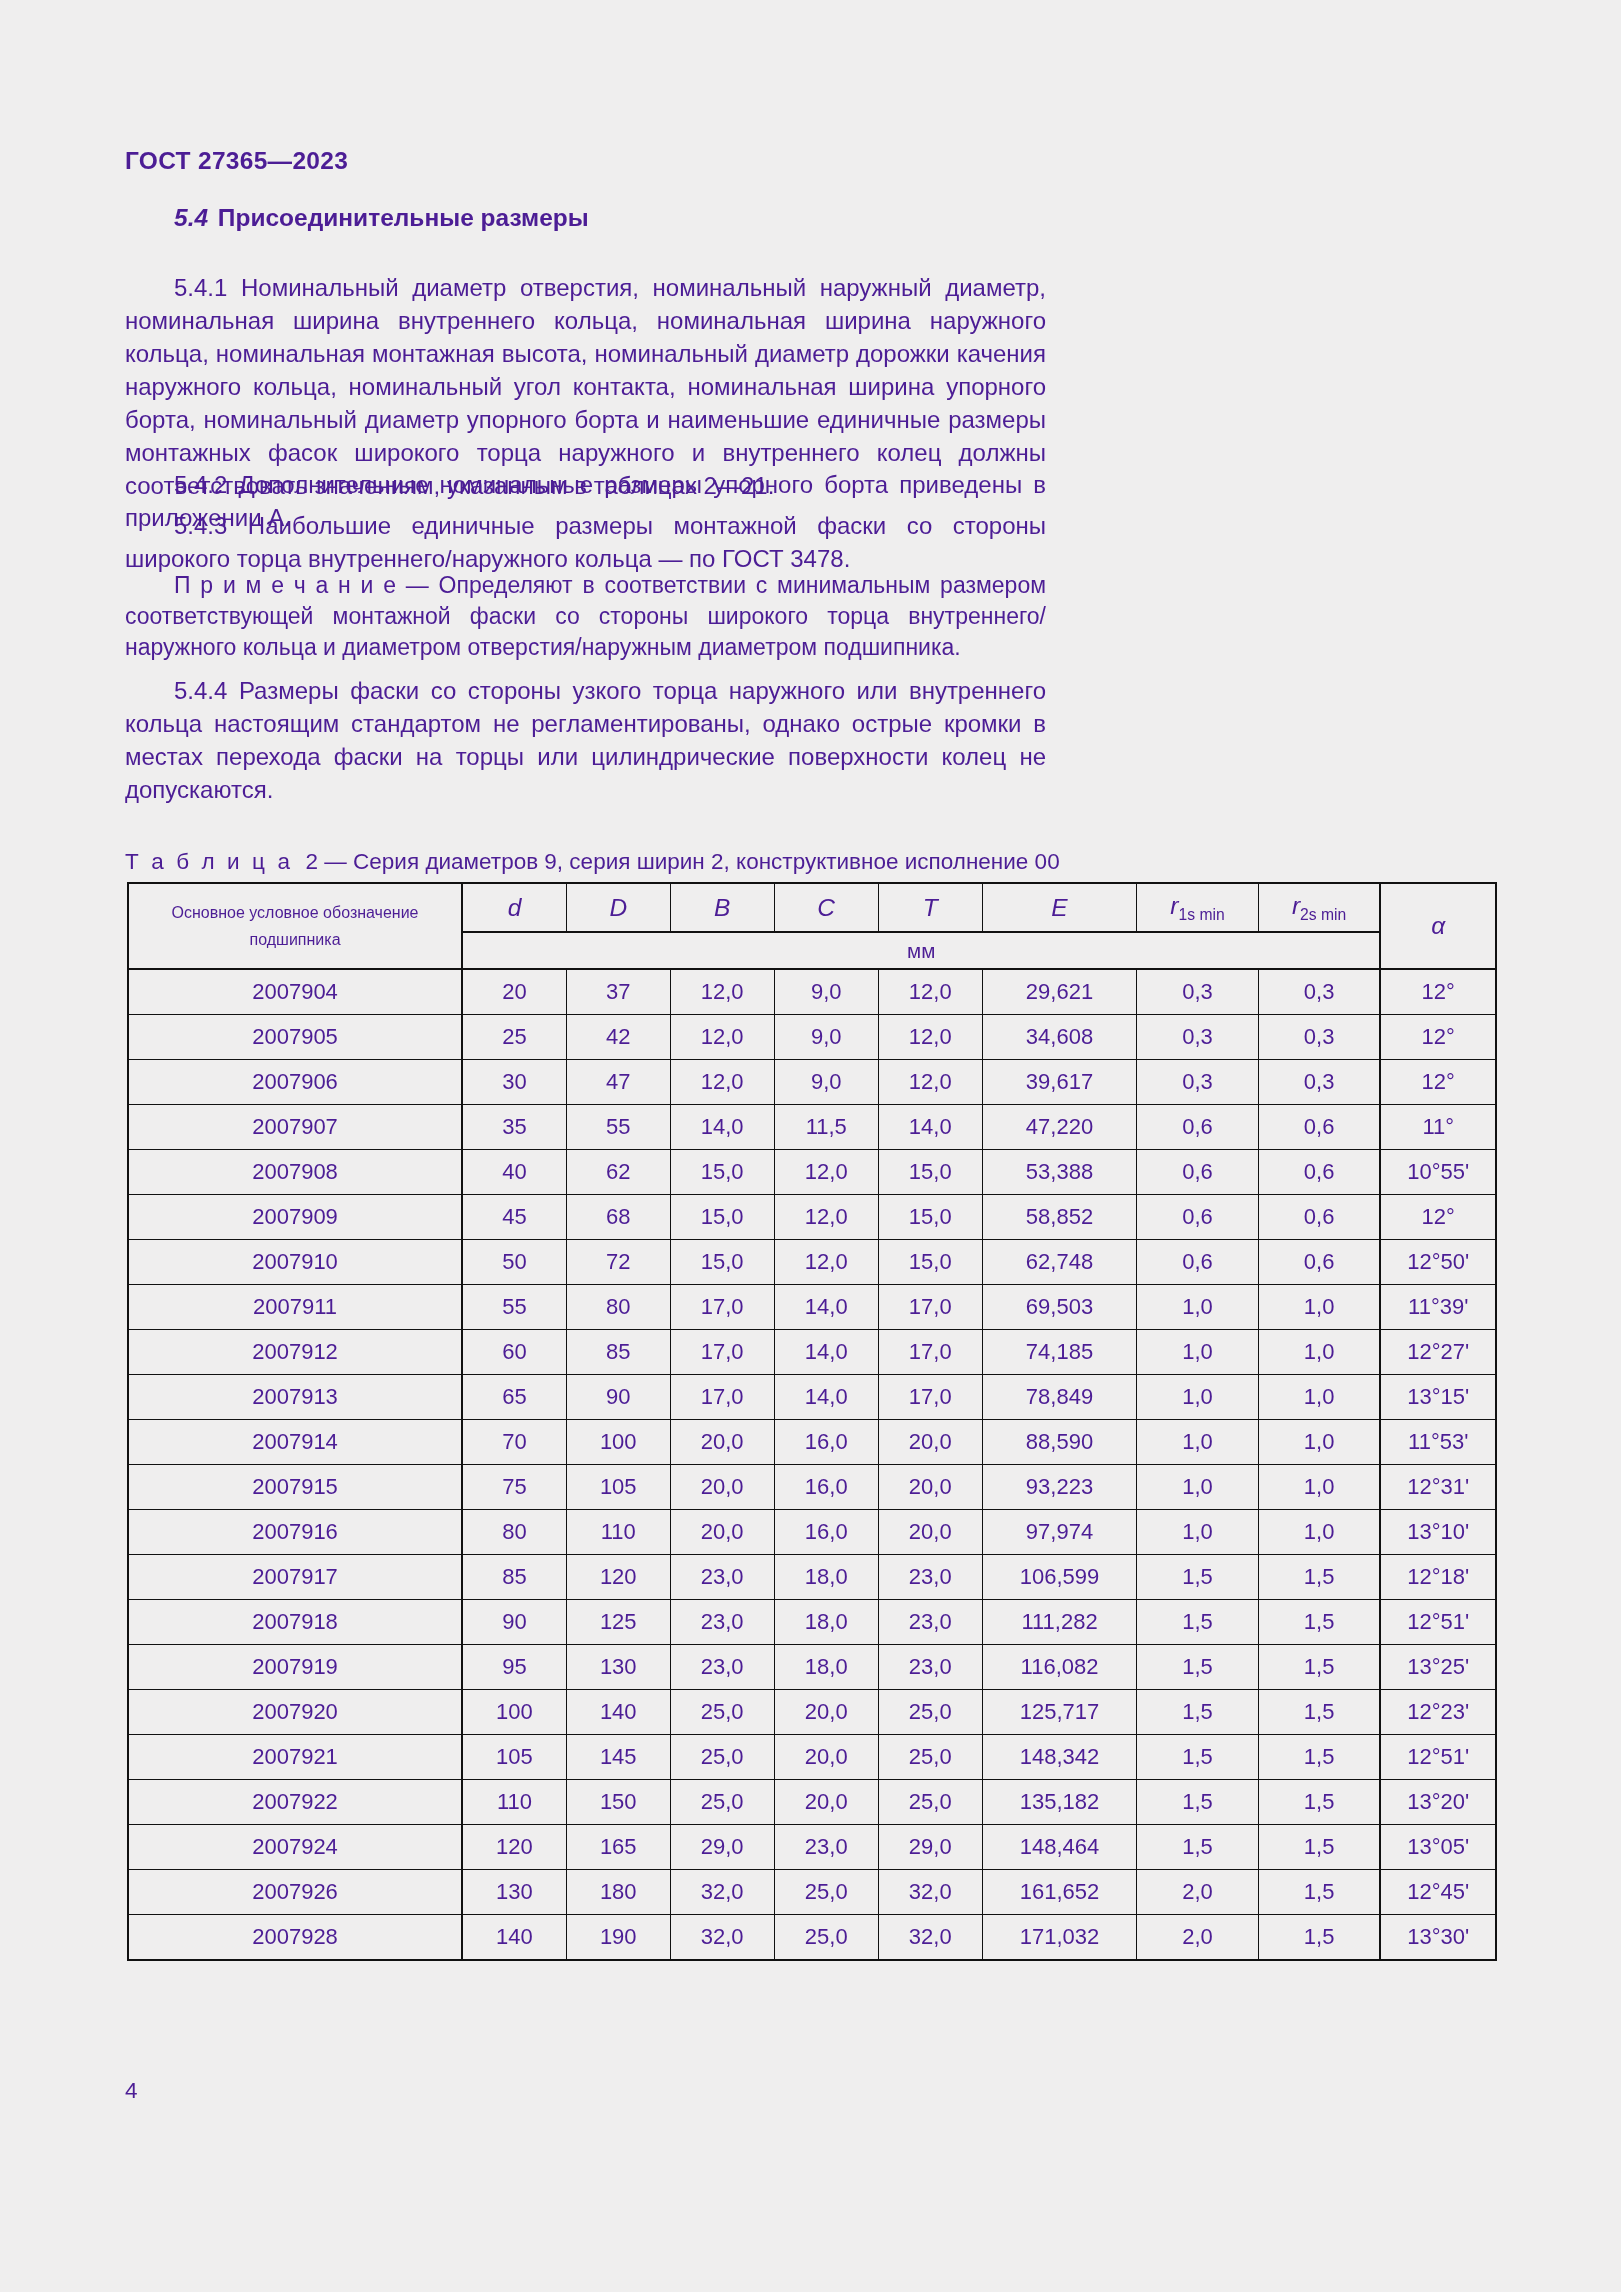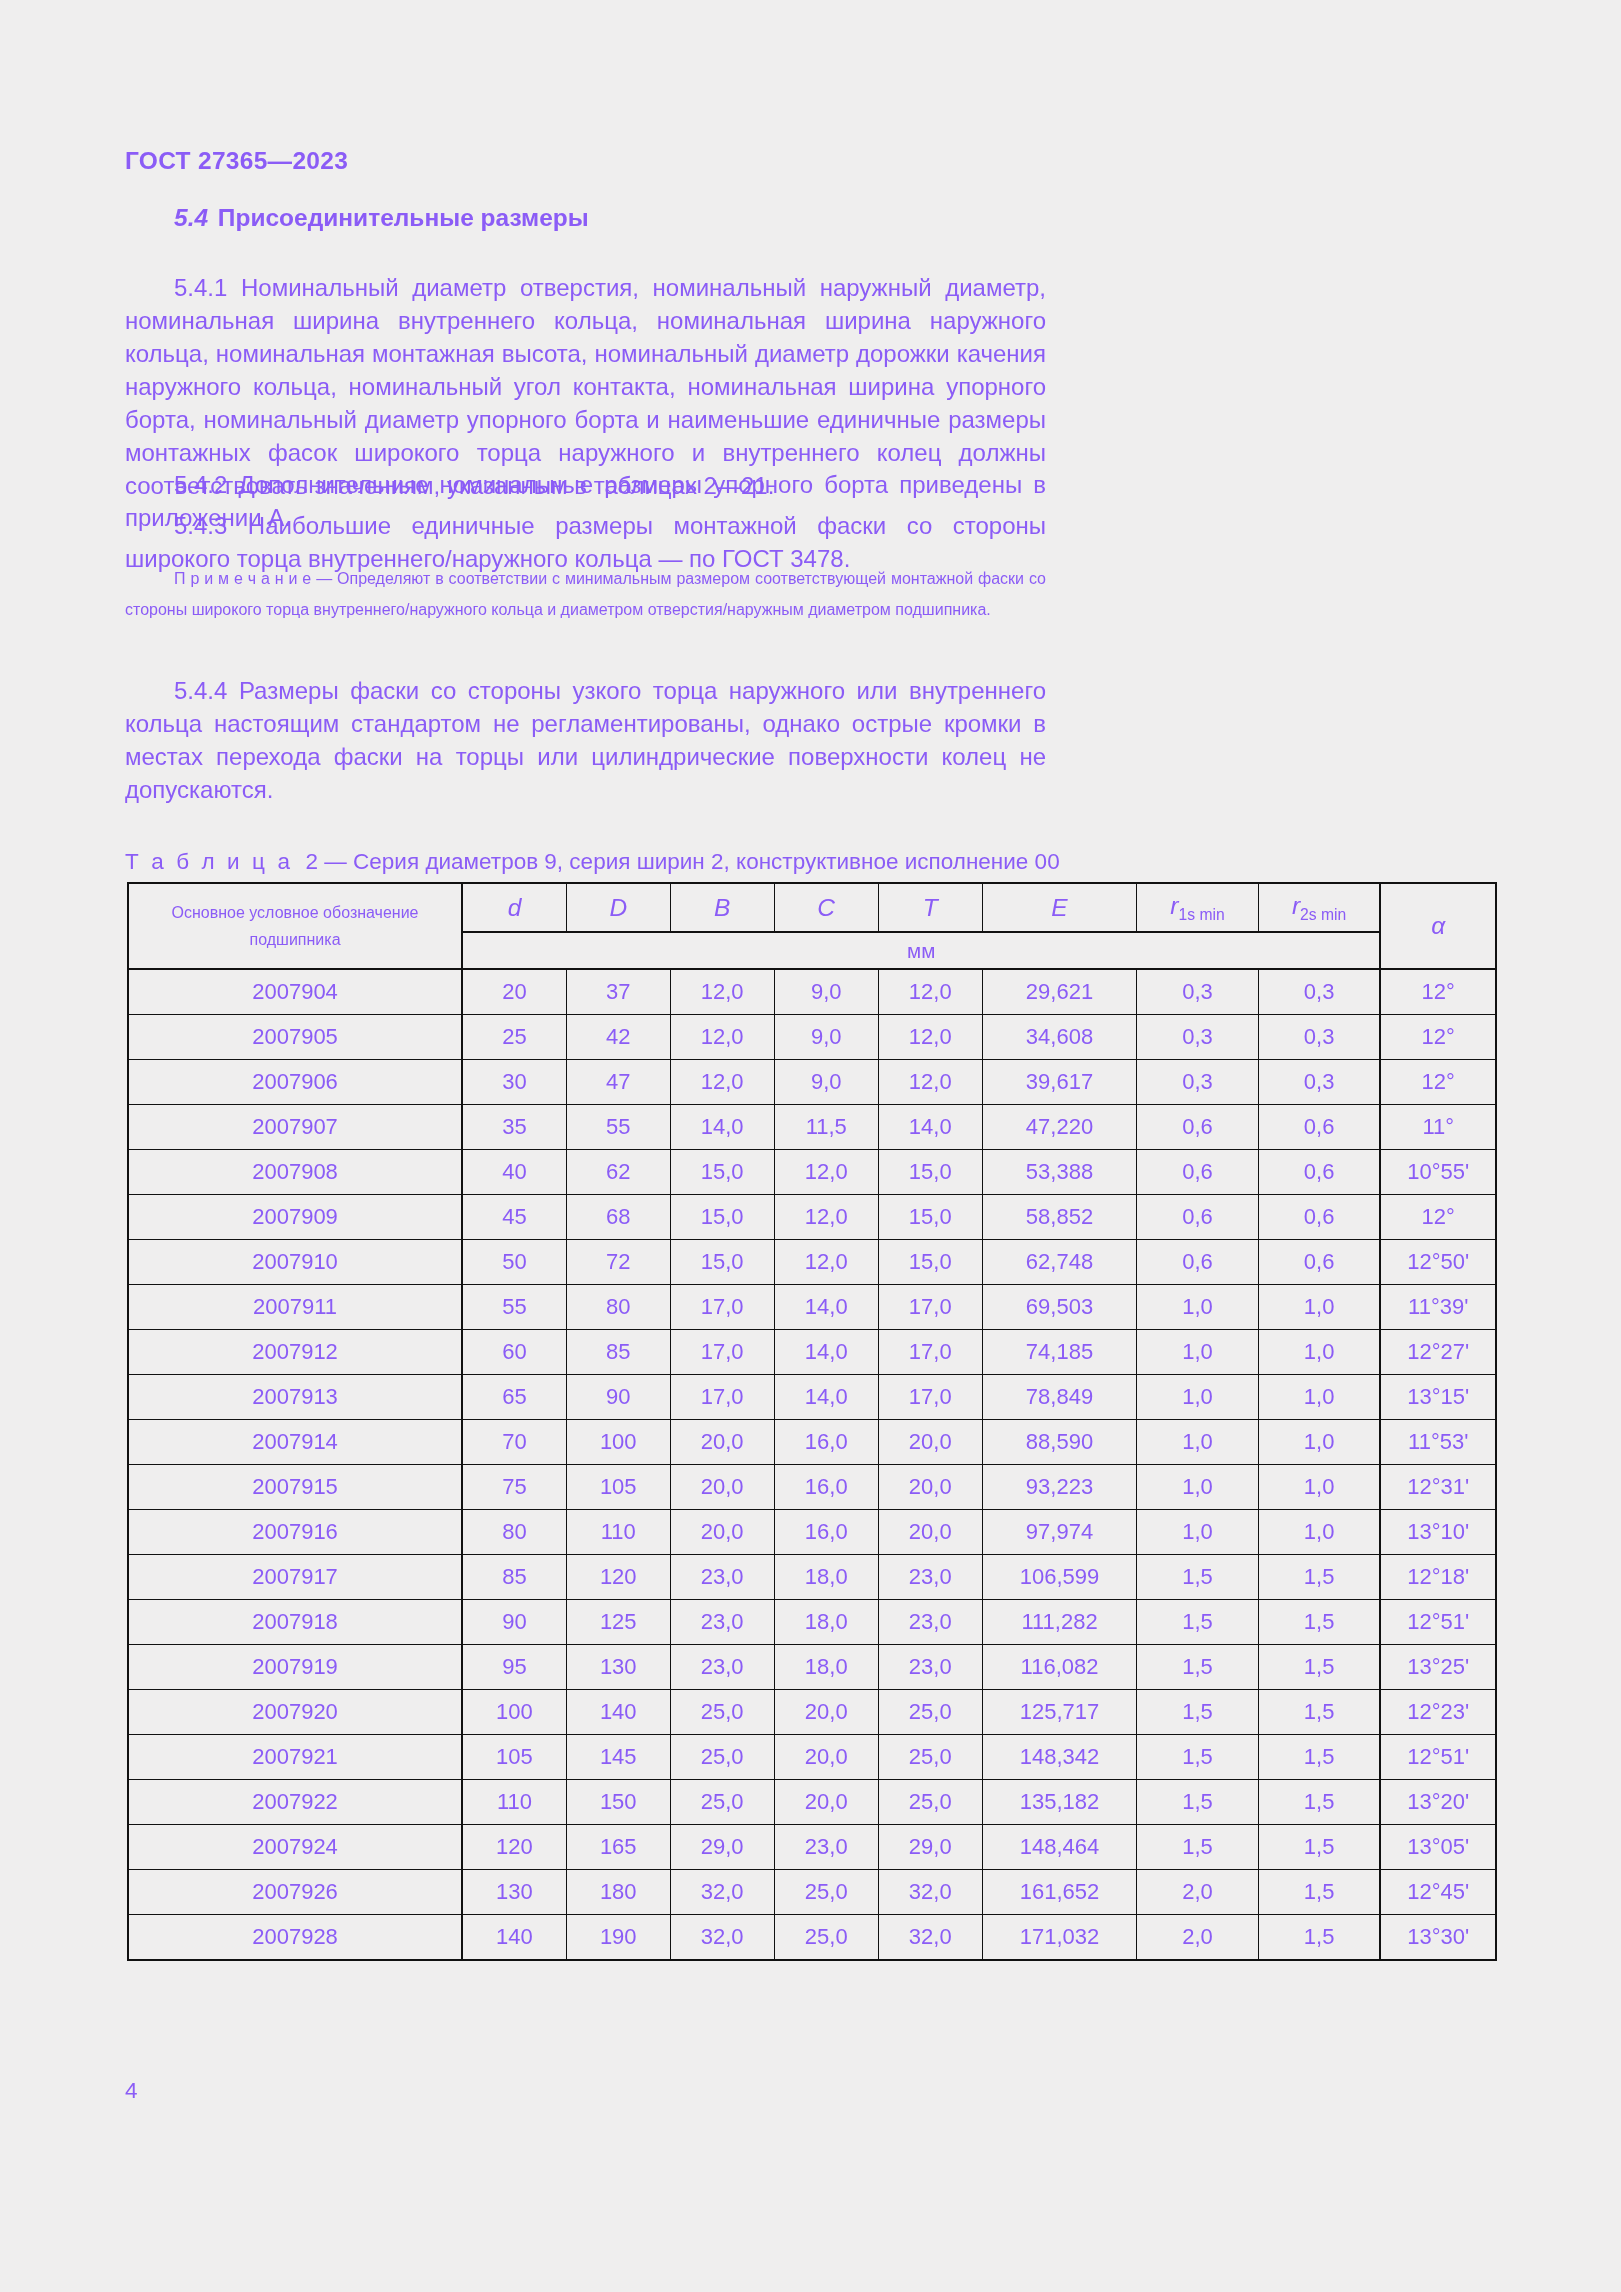--- a/index.html
+++ b/index.html
@@ -7,21 +7,21 @@
     padding: 0;
     background: #8a8a8a;
   }
   .page {
     position: relative;
     width: 1621px;
     height: 2293px;
     background: #efeeee;
     margin: 0 auto;
     font-family: "Liberation Sans", sans-serif;
-    color: #8b5cf6;
+    color: #4c1d95;
     overflow: hidden;
     box-sizing: border-box;
   }
   .content {
     position: absolute;
     left: 125px;
     top: 0;
     width: 1372px;
   }
 
@@ -50,21 +50,21 @@
     left: 0;
     width: 921px;
     font-size: 24px;
     line-height: 33px;
     text-align: justify;
     text-justify: inter-word;
   }
   .para.p1 { top: 247px; }
   .para.p2 { top: 444px; }
   .para.p3 { top: 477px; margin-top: 32px; }
-  .para.note { top: 547px; font-size: 16px; line-height: 31px; }
+  .para.note { top: 547px; font-size: 23px; line-height: 31px; }
   .para.p4 { top: 650px; }
 
   .para .ind { display: inline-block; width: 49px; }
   .nb { white-space: nowrap; }
 
   
   .tbl-caption {
     position: absolute;
     left: 0;
     top: 849px;

